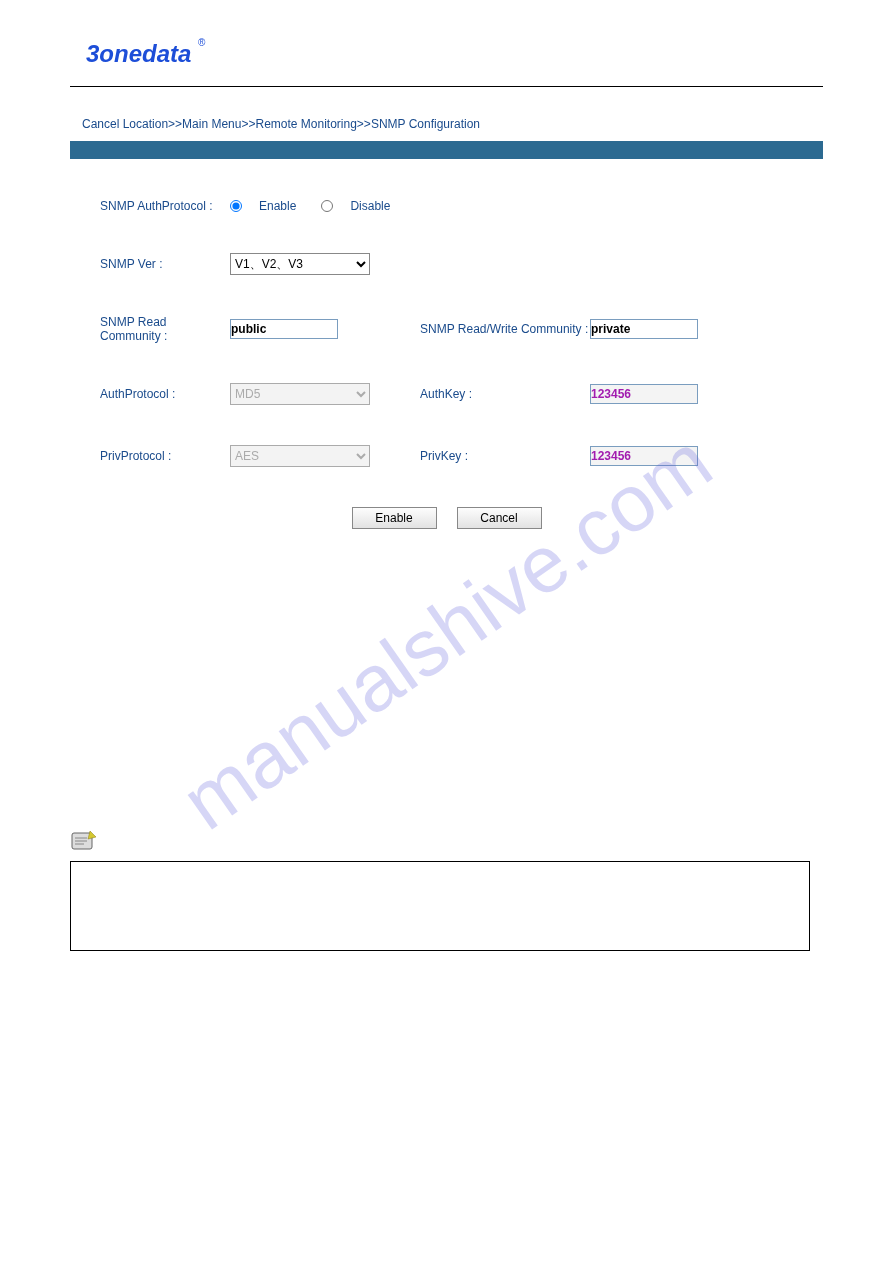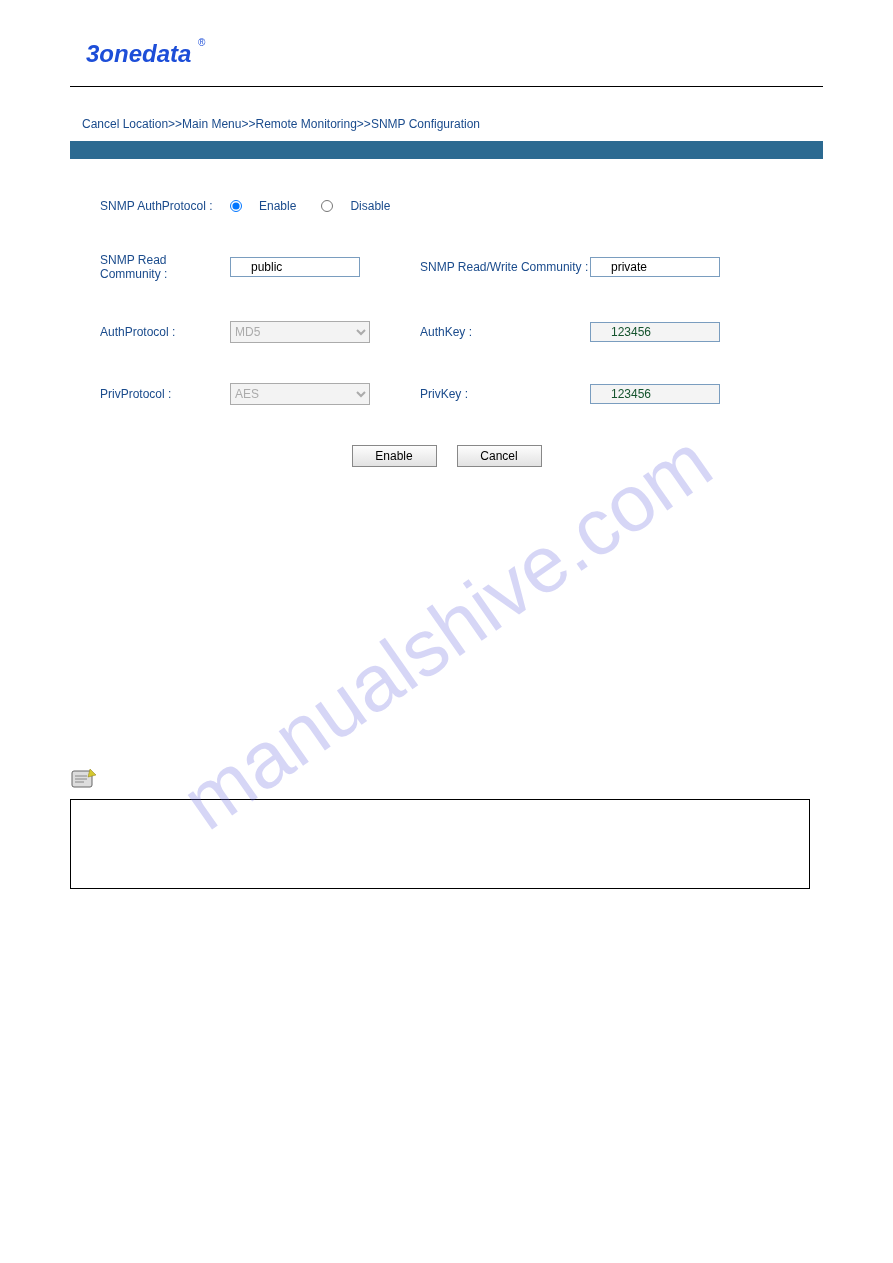--- a/index.html
+++ b/index.html
@@ -83,29 +83,30 @@
     .radio-item {
       display: flex;
       align-items: center;
       gap: 17px;
     }
     input[type="radio"] {
       width: 12px;
       height: 12px;
     }
     input[type="text"] {
-      width: 130px;
+      width: 108px;
       height: 20px;
       font-size: 12px;
-      padding: 1px 20px;
+      padding: 1px 0;
       border: 1px solid #7a9dbf;
       background: #fff;
+      font-weight: bold;
     }
     input[type="text"]:disabled {
-      color: #14532d;
+      color: #a21caf;
       background: #f4f4f4;
     }
     select {
       width: 140px;
       height: 22px;
       font-size: 12px;
       border: 1px solid #888;
       background: #fff;
     }
     select:disabled {
@@ -175,20 +176,28 @@
           <input type="radio" name="snmp" checked="" style="">
           <span>Enable</span>
         </label>
         <label class="radio-item">
           <input type="radio" name="snmp" style="">
           <span>Disable</span>
         </label>
       </div>
     </div>
 
+    <div class="form-row">
+      <div class="label-col">SNMP Ver :</div>
+      <div class="field-col">
+        <select>
+          <option>V1、V2、V3</option>
+        </select>
+      </div>
+    </div>
 
     <div class="form-row">
       <div class="label-col">SNMP Read Community :</div>
       <div class="field-col">
         <input type="text" value="public" style="">
       </div>
       <div class="label-col-2">SNMP Read/Write Community :</div>
       <div class="field-col-2">
         <input type="text" value="private" style="">
       </div>

